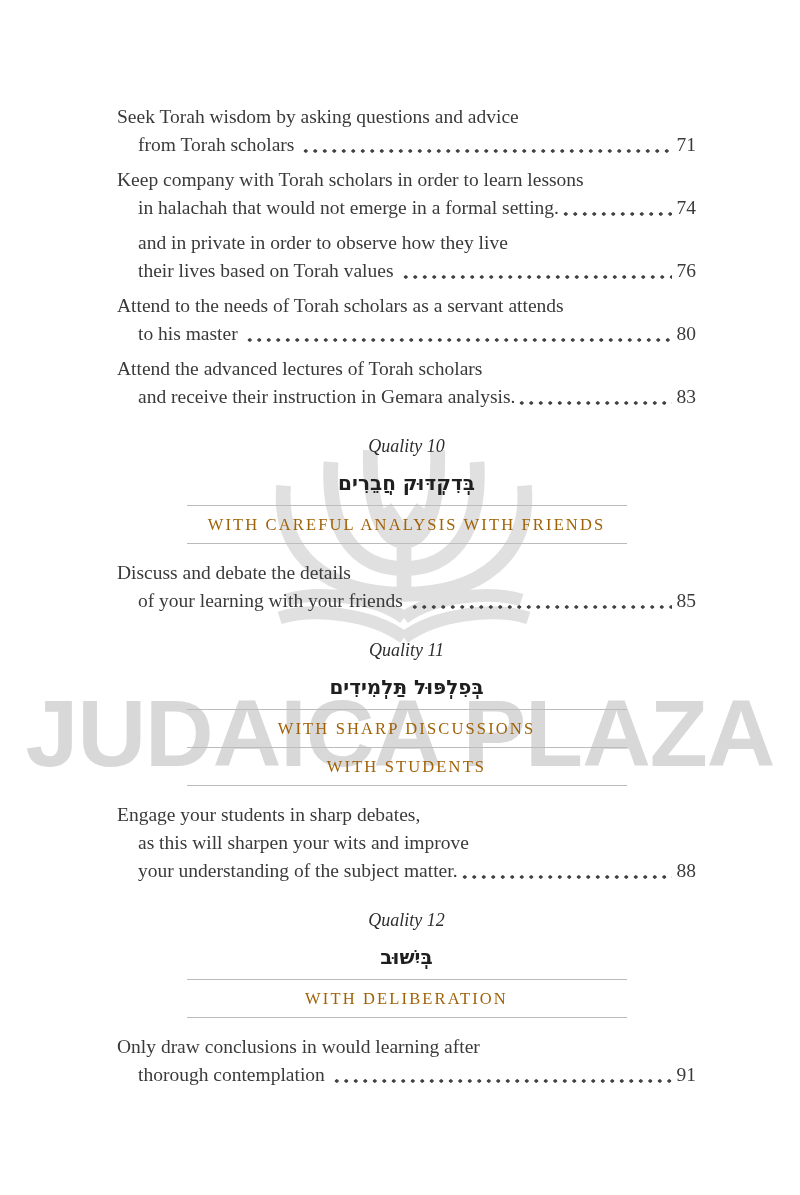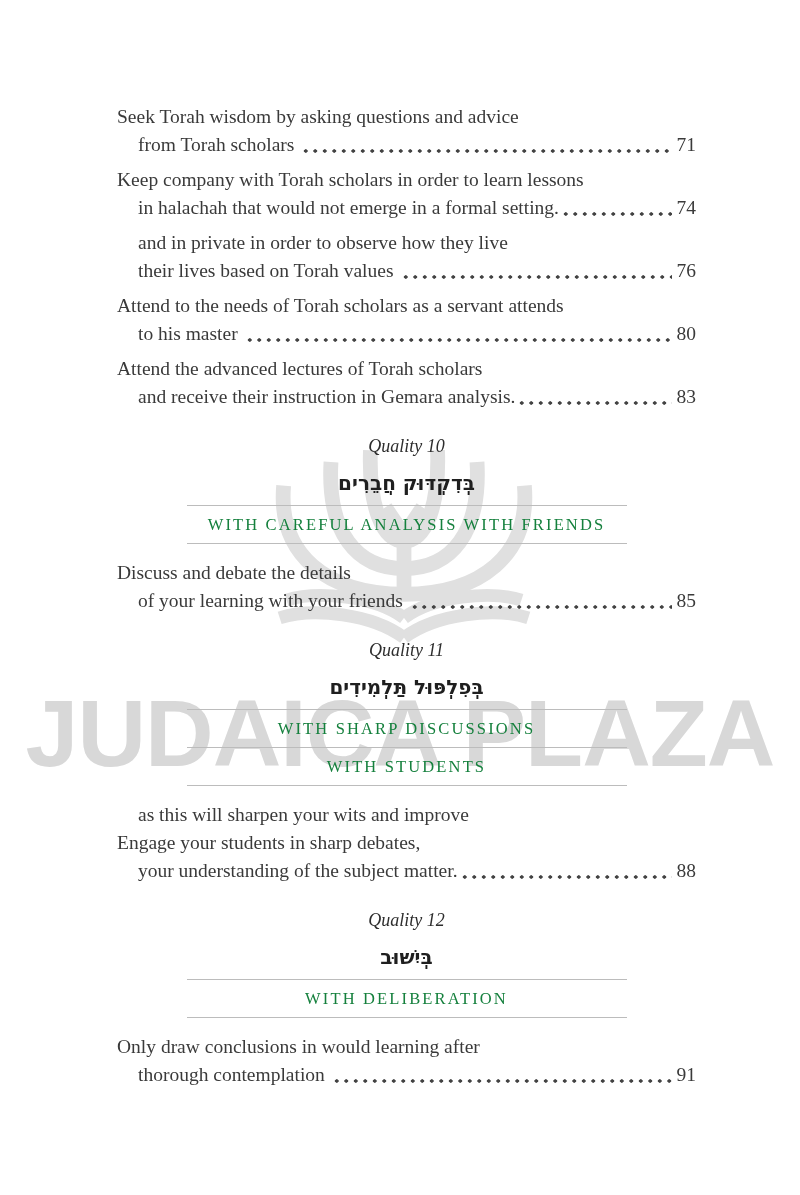--- a/index.html
+++ b/index.html
@@ -53,21 +53,21 @@
   }
   .hebrew {
     font-family: "DejaVu Sans", sans-serif;
     font-weight: bold; font-size: 20px; line-height: 28px;
     color: #1f1f1f; margin-bottom: 8px; margin-top: 8px;
   }
   .rule { width: 440px; height: 1px; background: #bcbcbc; margin: 0 auto; }
   .caps {
     font-family: "Liberation Serif", serif;
     font-size: 16.5px; line-height: 23px; letter-spacing: 0.13em;
-    color: #15803d; padding: 7px 0;
+    color: #a16207; padding: 7px 0;
   }
 </style>
 </head>
 <body>
 
 <div class="page">
 
   <svg class="logo-wm" viewBox="0 0 300 230" aria-hidden="true">
     <g fill="none" stroke="#e0e0e0" stroke-width="15">
       <path d="M28,62 C22,132 72,172 150,172 C228,172 278,132 272,62"></path>
@@ -154,22 +154,22 @@
       <div class="quality">Quality 11</div>
       <div class="hebrew" dir="rtl">בְּפִלְפּוּל תַּלְמִידִים</div>
       <div class="rule"></div>
       <div class="caps">WITH SHARP DISCUSSIONS</div>
       <div class="rule"></div>
       <div class="caps">WITH STUDENTS</div>
       <div class="rule"></div>
     </div>
 
     <div class="entry">
+      <span class="line">Engage your students in sharp debates,</span>
       <span class="line indent">as this will sharpen your wits and improve</span>
-      <span class="line">Engage your students in sharp debates,</span>
       <span class="line indent leaderline tight">
         <span>your understanding of the subject matter.</span>
         <span class="dots"></span>
         <span class="pg">88</span>
       </span>
     </div>
 
     <div class="section">
       <div class="quality">Quality 12</div>
       <div class="hebrew" dir="rtl">בְּיִשּׁוּב</div>

